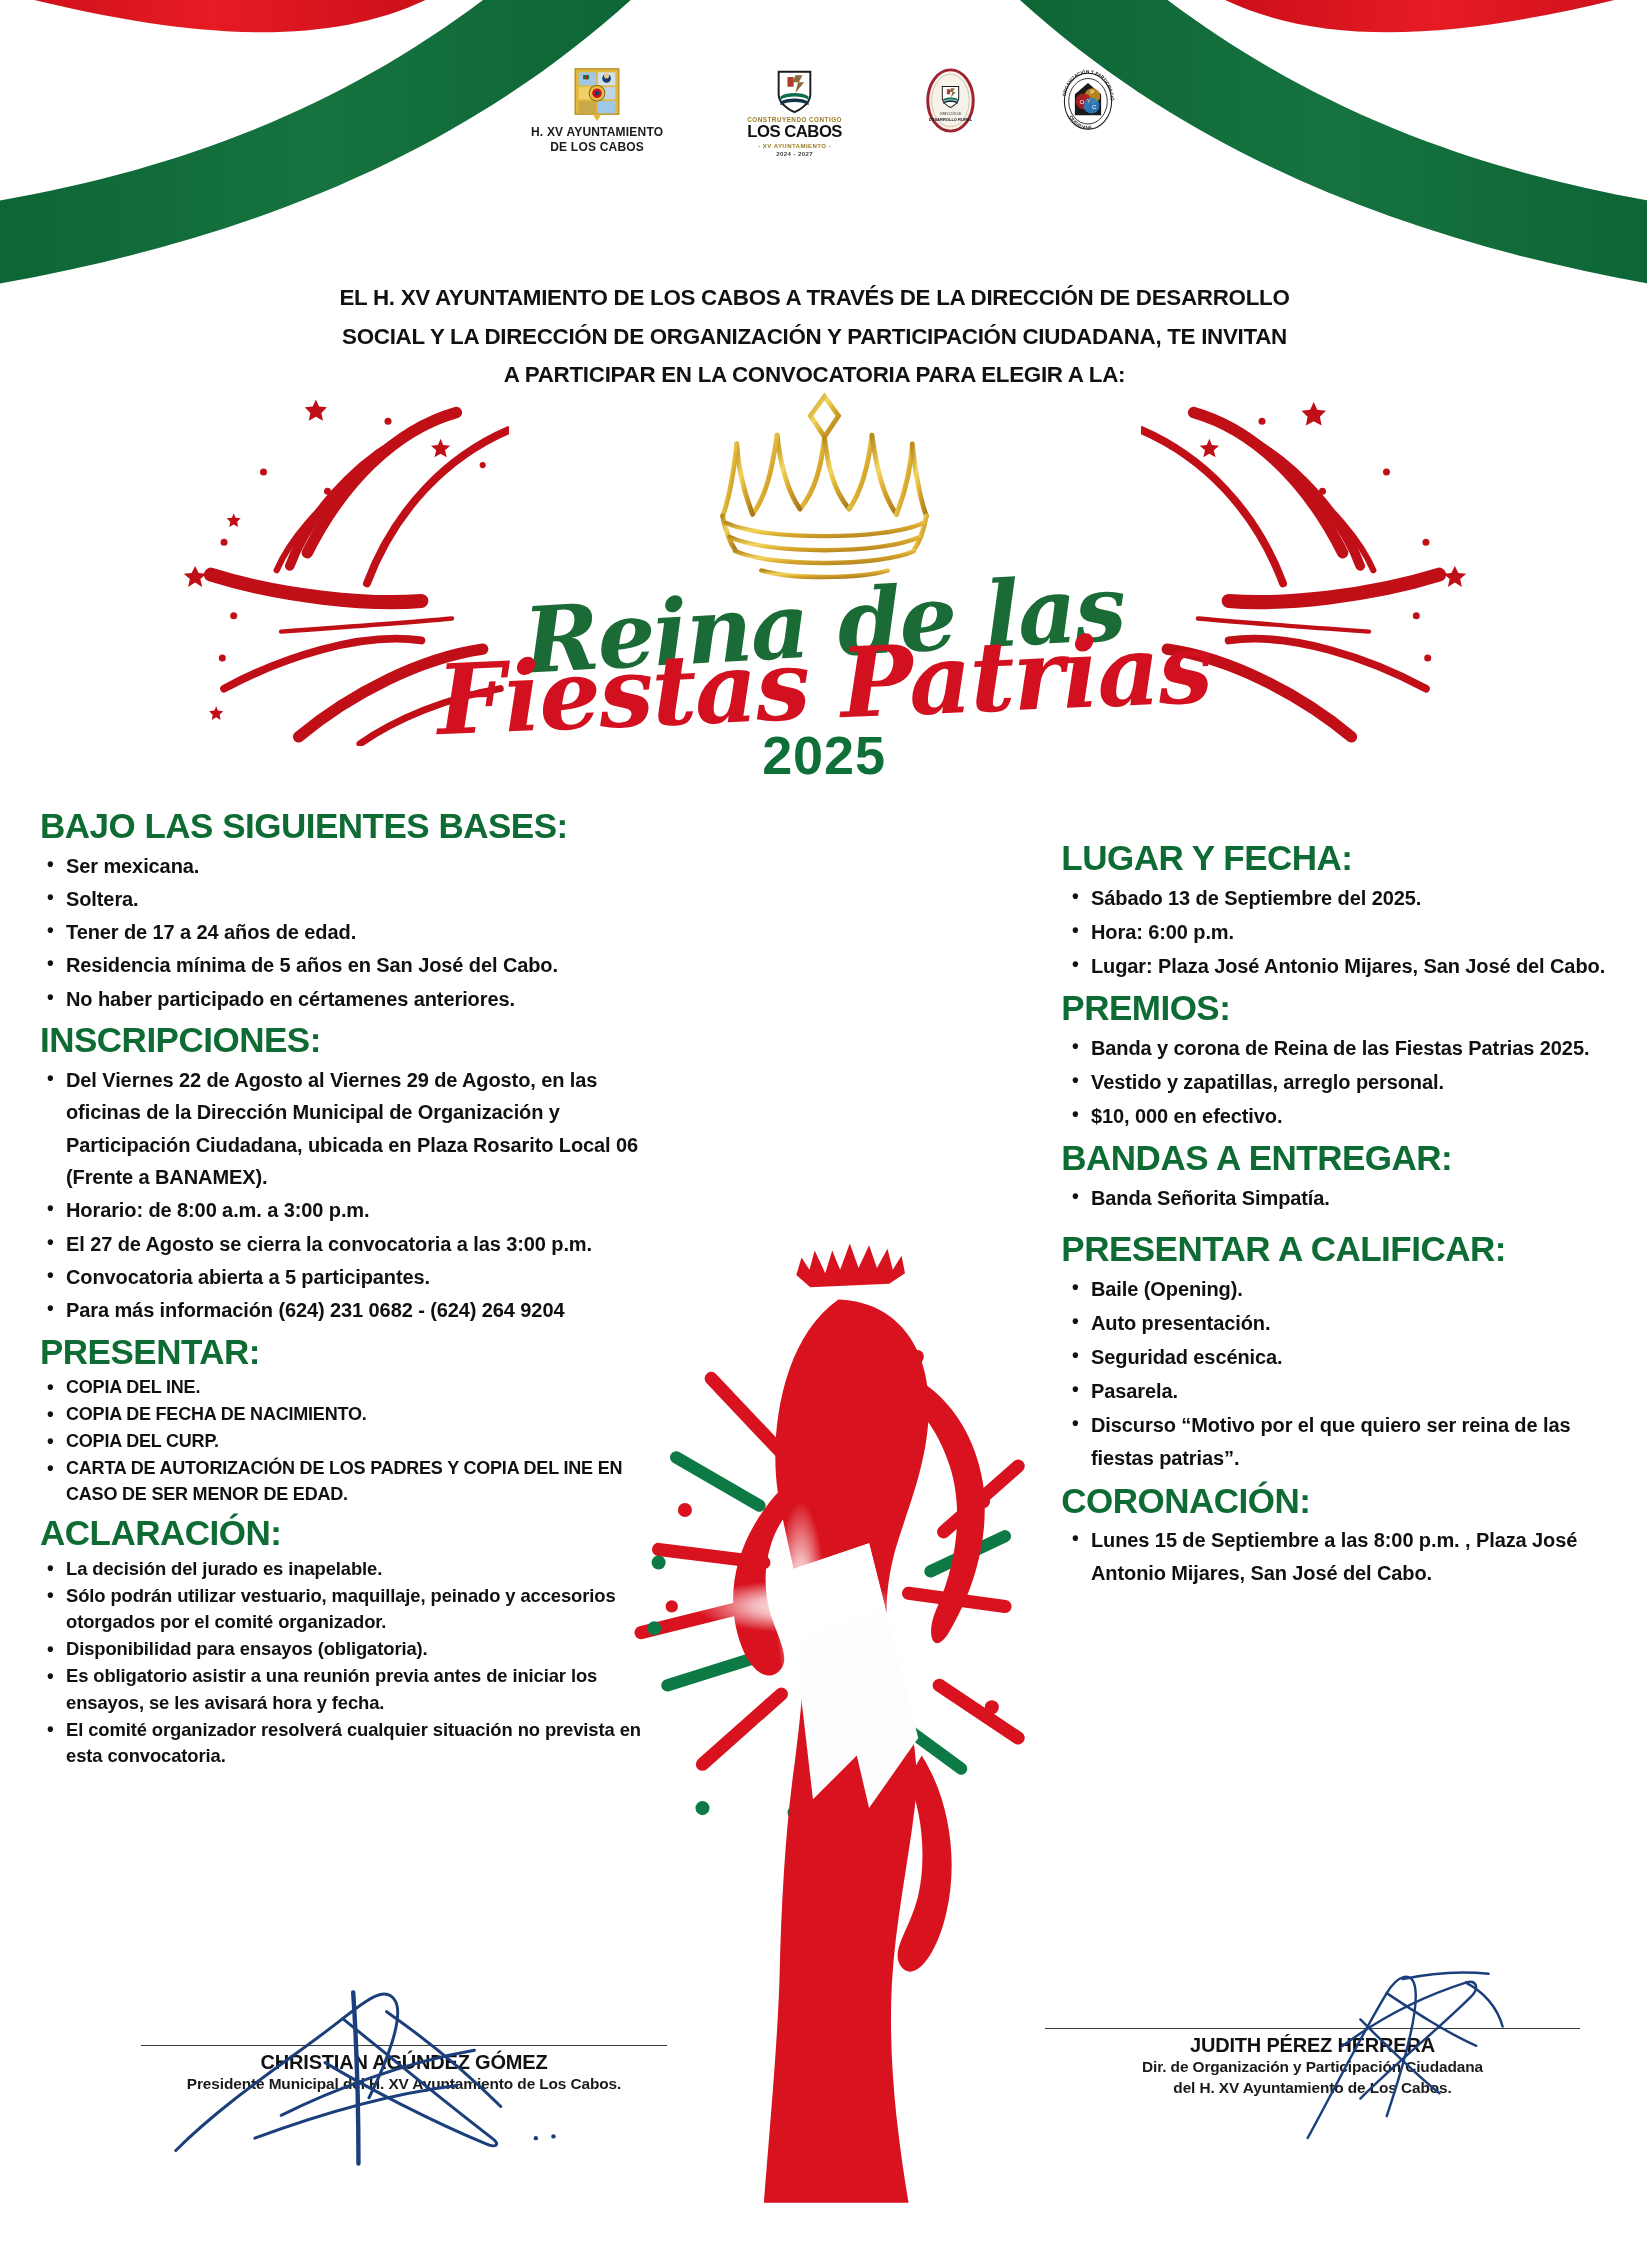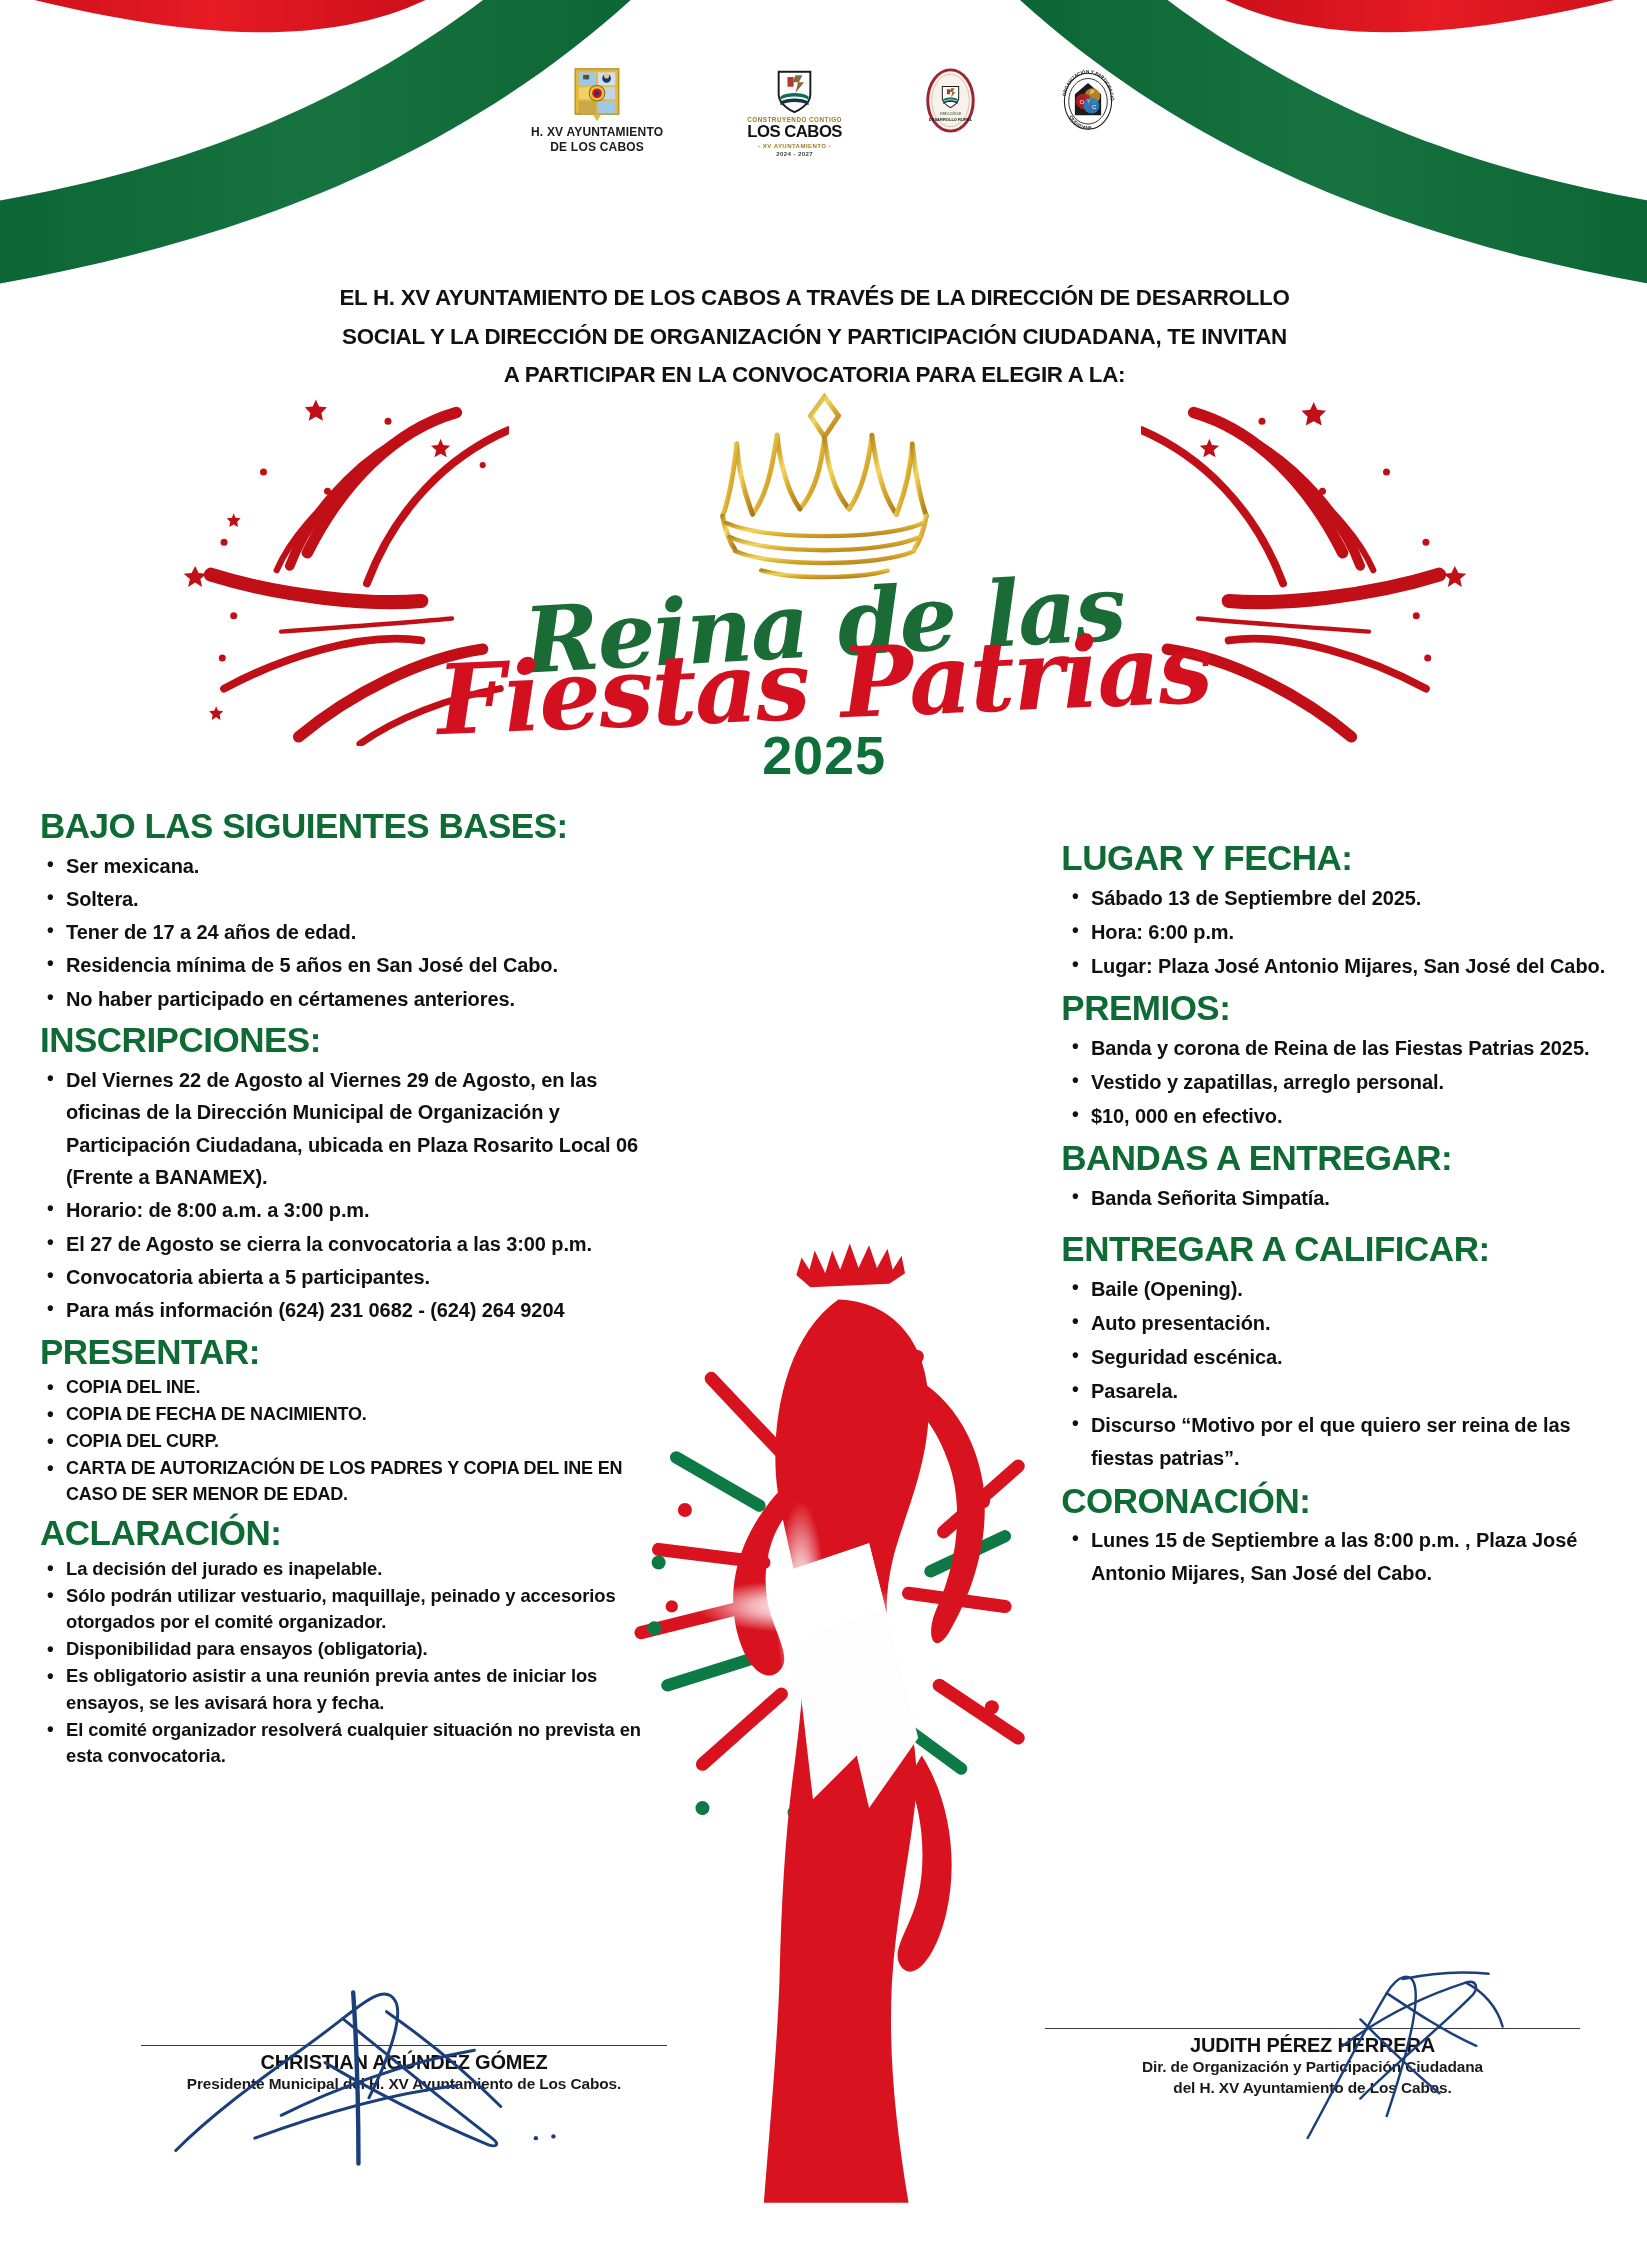--- a/index.html
+++ b/index.html
@@ -399,21 +399,21 @@
     <li>Vestido y zapatillas, arreglo personal.</li>
     <li>$10, 000 en efectivo.</li>
   </ul>
 
   <h2 class="sec">BANDAS A ENTREGAR:</h2>
   <ul class="bl">
     <li>Banda Señorita Simpatía.</li>
   </ul>
 
   <div class="sp10"></div>
-  <h2 class="sec">ENTREGAR A CALIFICAR:</h2>
+  <h2 class="sec">PRESENTAR A CALIFICAR:</h2>
   <ul class="bl">
     <li>Baile (Opening).</li>
     <li>Auto presentación.</li>
     <li>Seguridad escénica.</li>
     <li>Pasarela.</li>
     <li>Discurso “Motivo por el que quiero ser reina de las fiestas patrias”.</li>
   </ul>
 
   <h2 class="sec">CORONACIÓN:</h2>
   <ul class="bl">

